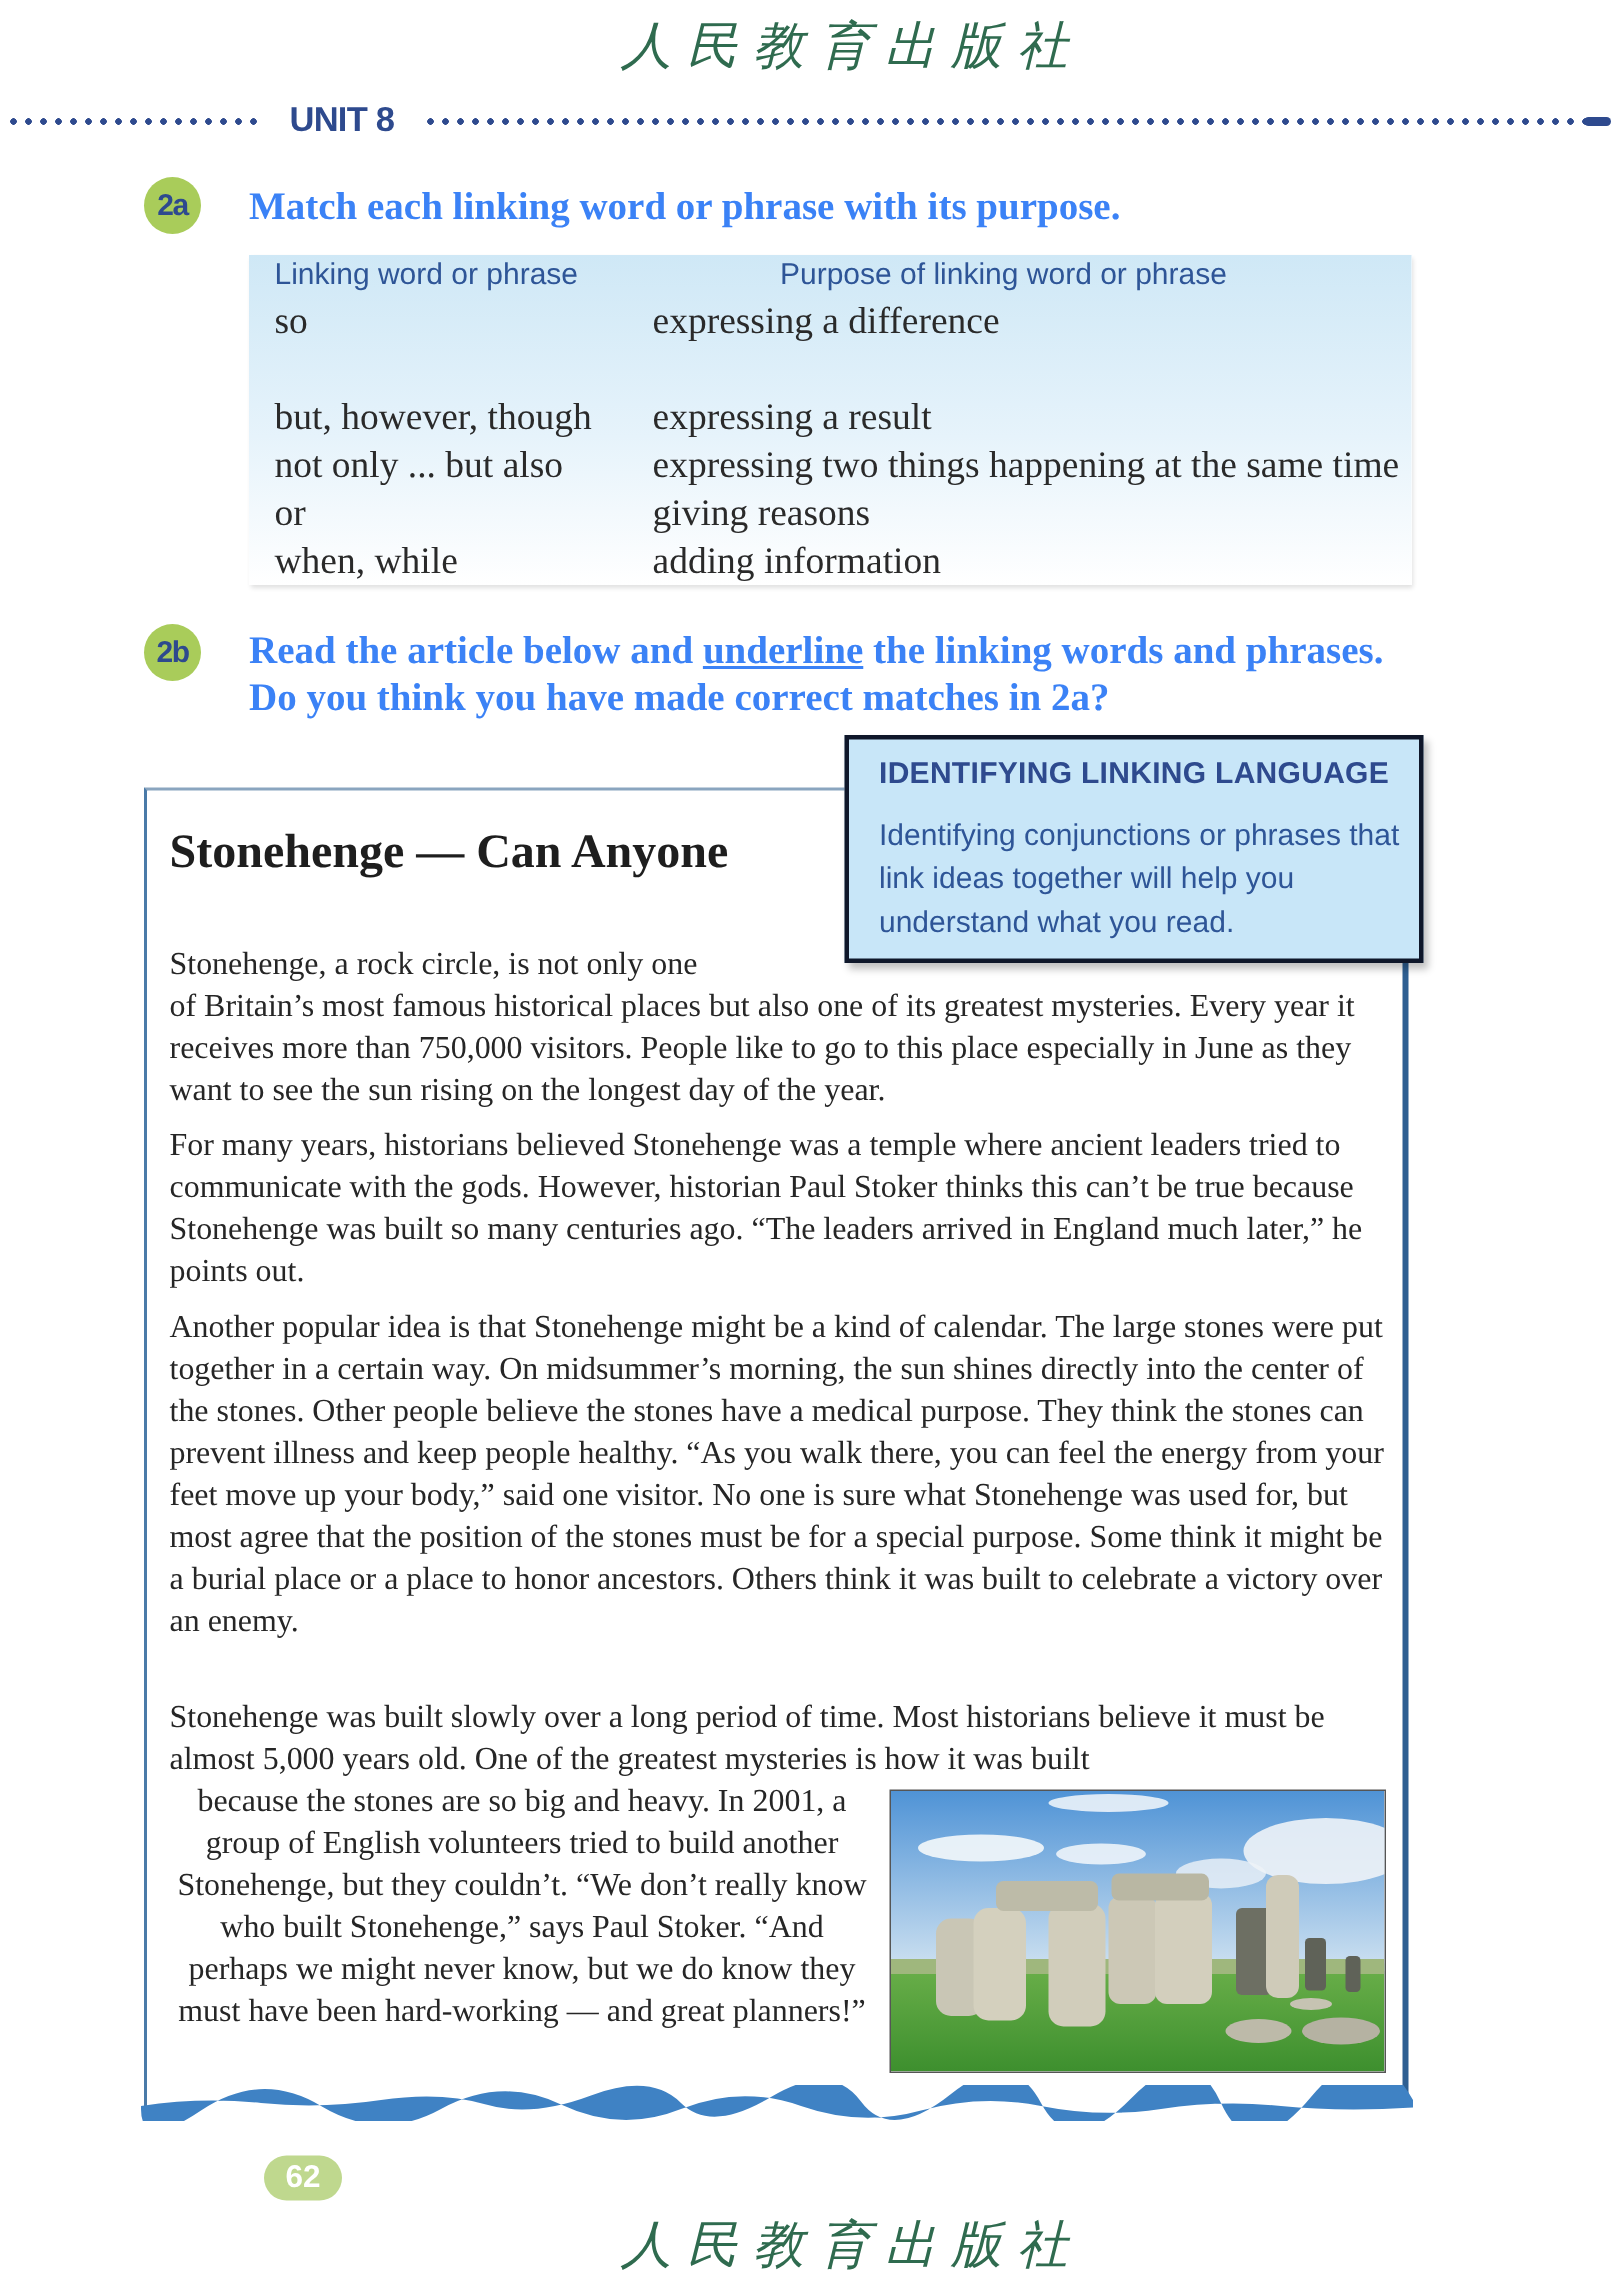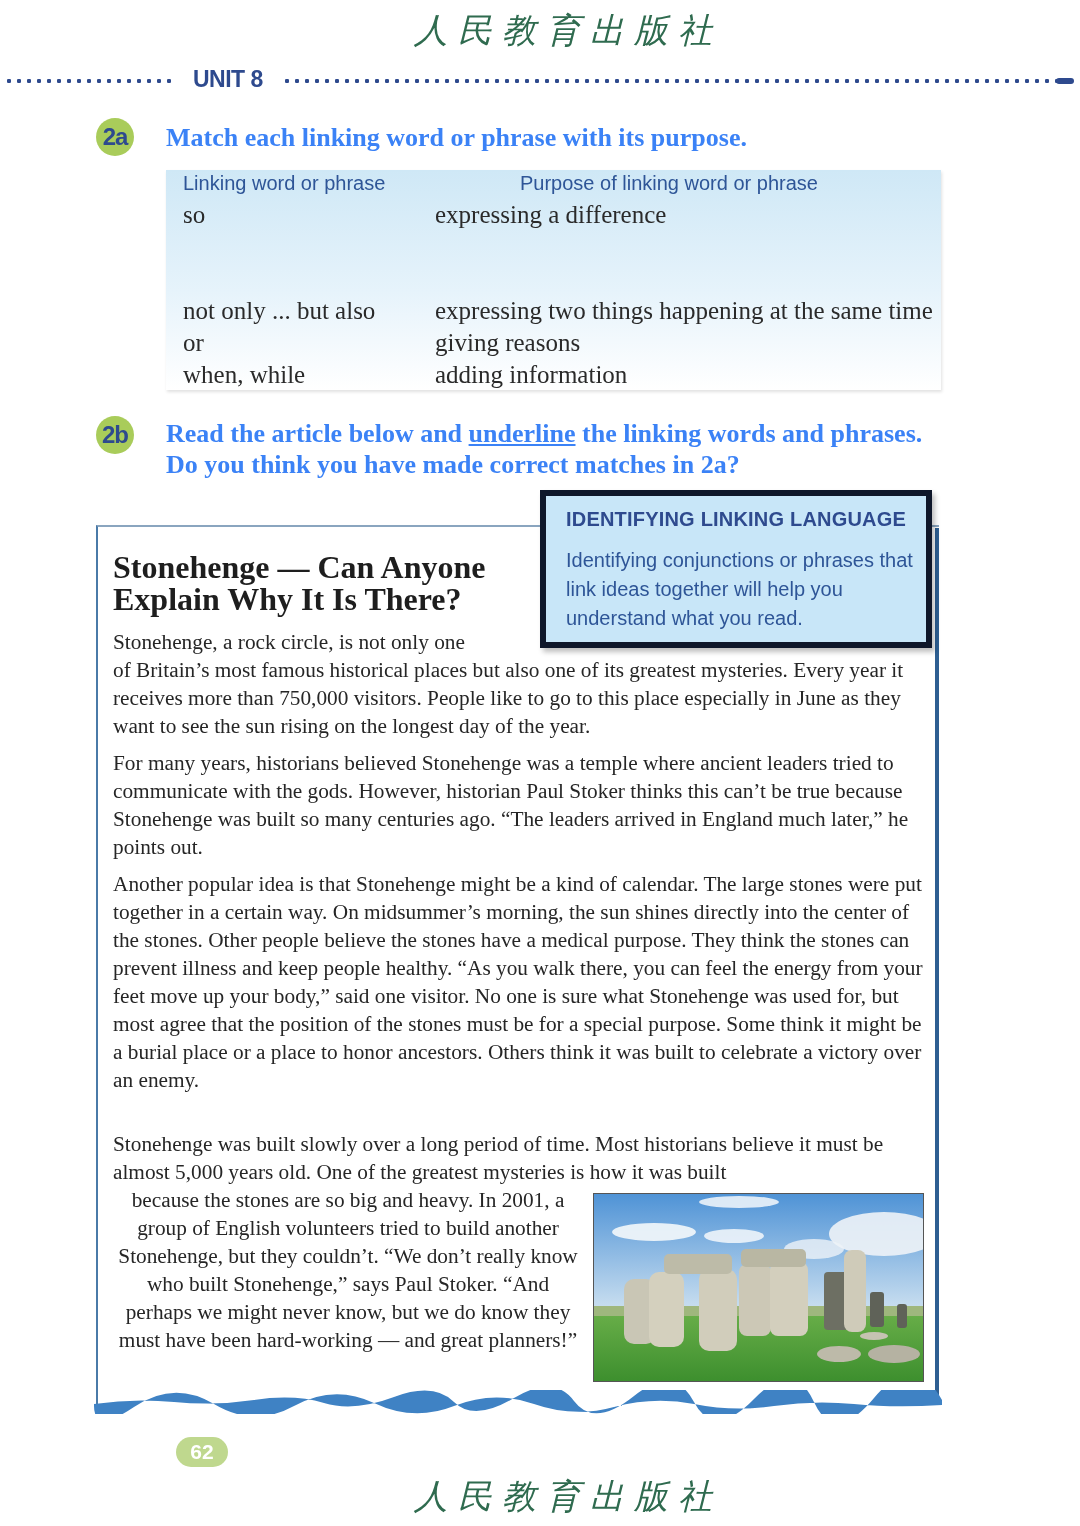--- a/index.html
+++ b/index.html
@@ -15,42 +15,42 @@
           background-image:radial-gradient(circle, #2e4a8e 2px, transparent 2.4px);
           background-size:10px 6px; background-repeat:repeat-x; }
   .dots.left { left:4px; width:172px; }
   .dots.right { left:282px; width:776px; }
   .dots-end { position:absolute; top:14px; left:1056px; width:18px; height:6px; border-radius:3px; background:#2e4a8e; }
   .unit-label { position:absolute; left:193px; top:2px; font-family:"Liberation Sans",sans-serif;
                 font-weight:bold; font-size:23px; color:#2e4a8e; letter-spacing:-0.5px; }
 
   .badge { position:absolute; width:38px; height:38px; border-radius:50%;
            background:#a9cc5a; color:#2e4a8e; font-family:"Liberation Sans",sans-serif;
-           font-weight:bold; font-size:24px; text-align:center; line-height:38px; letter-spacing:-1px; }
+           font-weight:bold; font-size:20px; text-align:center; line-height:38px; letter-spacing:-1px; }
   .instruction { position:absolute; left:166px; font-weight:bold; font-size:26px; color:#3b82f6; line-height:31px; }
   .instruction u { text-decoration:underline; }
 
   .match-table { position:absolute; left:166px; top:170px; width:775px; height:220px;
                  background:linear-gradient(to bottom, #cfe8f6 0%, #e6f3fb 55%, #ffffff 100%);
                  box-shadow:1px 2px 3px rgba(0,0,0,0.12); }
   .mt-head { position:absolute; top:2px; font-family:"Liberation Sans",sans-serif; font-size:20px; color:#2e5597; }
   .mt-row { position:absolute; left:0; width:775px; height:32px; font-size:25px; color:#2a2a2a; }
   .mt-row .c1 { position:absolute; left:17px; }
   .mt-row .c2 { position:absolute; left:269px; }
 
   .article { position:absolute; left:96px; top:525px; width:841px; height:880px;
              border-left:2px solid #4a7aa8; border-top:2px solid #8aa5bf; background:#fff; }
   .article-rightedge { position:absolute; left:935px; top:528px; width:4px; height:876px; background:#2e5f92; }
   .article-bottom { position:absolute; left:94px; top:1390px; width:848px; height:24px; }
   .art-title { position:absolute; left:113px; top:551px; font-weight:bold; font-size:32px; line-height:32px; color:#1e1e1e; }
   .para { position:absolute; left:113px; width:810px; font-size:21.3px; line-height:28px; color:#262626; }
   .para.narrow { width:470px; }
 
-  .callout { position:absolute; left:540px; top:490px; width:380px; height:146px;
-             background:#c8e6f8; border:6px solid #0f172a; box-shadow:3px 4px 5px rgba(0,0,0,0.25); }
+  .callout { position:absolute; left:563px; top:490px; width:380px; height:146px;
+             background:#c8e6f8; border:3px solid #0f172a; box-shadow:3px 4px 5px rgba(0,0,0,0.25); }
   .callout-title { position:absolute; left:20px; top:12px; font-family:"Liberation Sans",sans-serif; font-weight:bold;
                    font-size:20px; color:#2e4a8e; letter-spacing:0.2px; }
   .callout-body { position:absolute; left:20px; top:50px; width:350px; font-family:"Liberation Sans",sans-serif;
                   font-size:20px; line-height:29px; color:#2e5597; }
 
   .photo { position:absolute; left:593px; top:1193px; width:329px; height:187px; border:1px solid #555; overflow:hidden; }
 
   .page-num { position:absolute; left:176px; top:1437px; width:52px; height:30px; border-radius:15px;
               background:#bfd88e; color:#ffffff; font-family:"Liberation Sans",sans-serif; font-weight:bold;
               font-size:21px; text-align:center; line-height:30px; }
@@ -70,20 +70,24 @@
 <div class="badge" style="left:96px;top:118px;">2a</div>
 <div class="instruction" style="top:122px;">Match each linking word or phrase with its purpose.</div>
 
 <div class="match-table">
   <div class="mt-head" style="left:17px;">Linking word or phrase</div>
   <div class="mt-head" style="left:354px;">Purpose of linking word or phrase</div>
   <div class="mt-row" style="top:31px;">
     <span class="c1">so</span>
     <span class="c2">expressing a difference</span>
   </div>
+  <div class="mt-row" style="top:95px;">
+    <span class="c1">but, however, though</span>
+    <span class="c2">expressing a result</span>
+  </div>
   <div class="mt-row" style="top:127px;">
     <span class="c1">not only ... but also</span>
     <span class="c2">expressing two things happening at the same time</span>
   </div>
   <div class="mt-row" style="top:159px;">
     <span class="c1">or</span>
     <span class="c2">giving reasons</span>
   </div>
   <div class="mt-row" style="top:191px;">
     <span class="c1">when, while</span>
@@ -98,21 +102,20 @@
 </div>
 
 <div class="article"></div>
 <div class="article-rightedge"></div>
 <svg class="article-bottom" viewBox="0 0 848 24" preserveAspectRatio="none">
   <path d="M0 14 Q40 8 80 12 T160 10 T230 13 T300 7 T360 12 T420 8 T480 11 T540 6 T600 12 T660 9 T720 12 T780 8 T848 10 L848 15 Q800 18 760 14 T680 16 T600 14 T520 17 T440 14 T360 16 T280 13 T200 16 T120 14 T40 17 T0 16 Z" fill="#3f82c4"></path>
 </svg>
 
 <div class="art-title">
   <div>Stonehenge — Can Anyone</div>
-  <div>Explain Why It Is There?</div>
 </div>
 
 <div class="para" style="top:628px;">
   <div>Stonehenge, a rock circle, is not only one</div>
   <div>of Britain’s most famous historical places but also one of its greatest mysteries. Every year it receives more than 750,000 visitors. People like to go to this place especially in June as they want to see the sun rising on the longest day of the year.</div>
 </div>
 <div class="para" style="top:749px;">For many years, historians believed Stonehenge was a temple where ancient leaders tried to communicate with the gods. However, historian Paul Stoker thinks this can’t be true because Stonehenge was built so many centuries ago. “The leaders arrived in England much later,” he points out.</div>
 <div class="para" style="top:870px;">Another popular idea is that Stonehenge might be a kind of calendar. The large stones were put together in a certain way. On midsummer’s morning, the sun shines directly into the center of the stones. Other people believe the stones have a medical purpose. They think the stones can prevent illness and keep people healthy. “As you walk there, you can feel the energy from your feet move up your body,” said one visitor. No one is sure what Stonehenge was used for, but most agree that the position of the stones must be for a special purpose. Some think it might be a burial place or a place to honor ancestors. Others think it was built to celebrate a victory over an enemy.</div>
 <div class="para" style="top:1130px;">Stonehenge was built slowly over a long period of time. Most historians believe it must be almost 5,000 years old. One of the greatest mysteries is how it was built</div>
 <div class="para narrow" style="top:1186px;text-align:center;">because the stones are so big and heavy. In 2001, a group of English volunteers tried to build another Stonehenge, but they couldn’t. “We don’t really know who built Stonehenge,” says Paul Stoker. “And perhaps we might never know, but we do know they must have been hard-working — and great planners!”</div>

